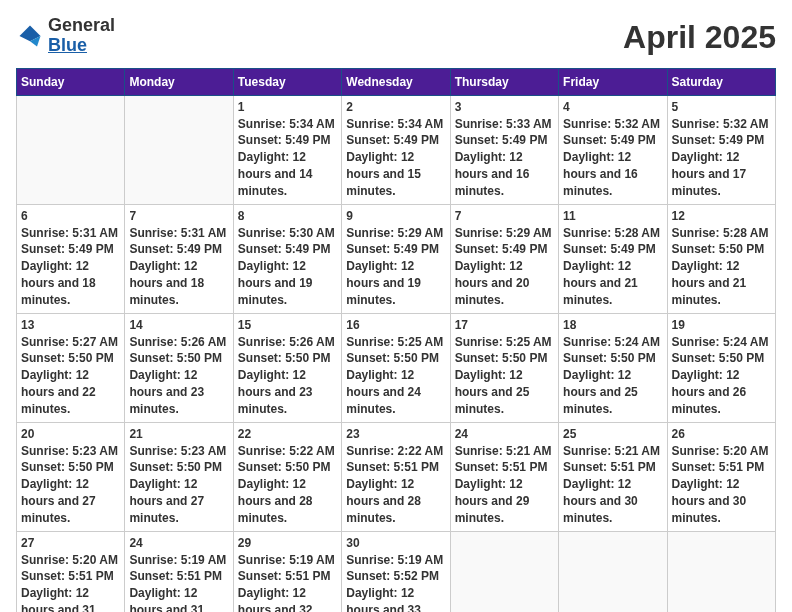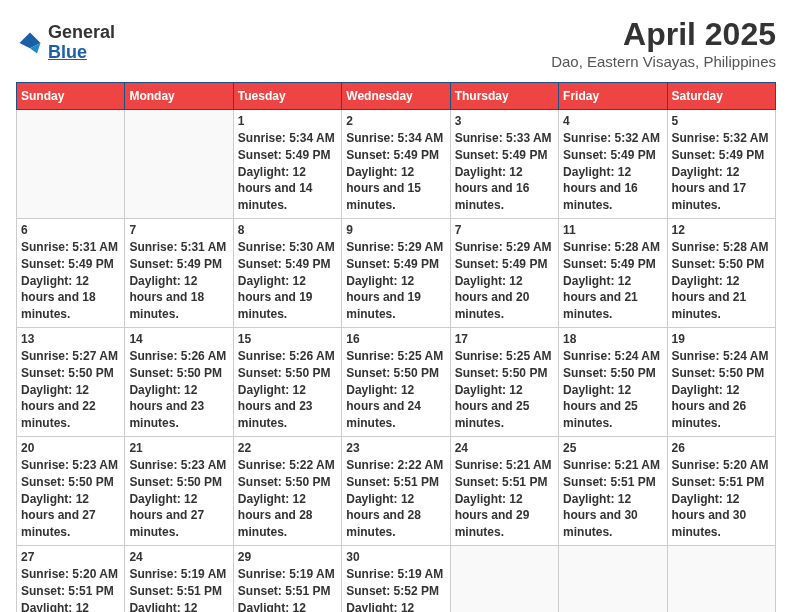--- a/index.html
+++ b/index.html
@@ -6,21 +6,21 @@
     body {
       font-family: Arial, sans-serif;
       background: #fff;
       width: 792px;
       min-height: 612px;
       padding: 16px;
     }
     .header-area {
       display: flex;
       justify-content: space-between;
-      align-items: center;
+      align-items: flex-end;
       margin-bottom: 12px;
     }
     .logo {
       display: flex;
       align-items: center;
       gap: 4px;
     }
     .logo-text {
       font-size: 18px;
       font-weight: bold;
@@ -43,21 +43,21 @@
     .location-title {
       font-size: 15px;
       color: #555;
     }
     table {
       width: 100%;
       border-collapse: collapse;
       font-size: 10.5px;
     }
     thead tr th {
-      background-color: #ef4444;
+      background-color: #4c1d95;
       color: #fff;
       padding: 6px 4px;
       text-align: left;
       font-size: 12px;
       border: 1px solid #1a4f88;
     }
     tbody tr td {
       border: 1px solid #ccc;
       vertical-align: top;
       padding: 4px;
@@ -91,21 +91,20 @@
       <polygon points="16,4 28,16 16,22 4,16" fill="#1a5fa8"></polygon>
       <polygon points="16,22 28,16 24,28" fill="#2288cc"></polygon>
     </svg>
     <div class="logo-text">
       <span class="logo-general">General</span><br>
       <span class="logo-blue">Blue</span>
     </div>
   </div>
   <div class="title-area">
     <div class="month-title">April 2025</div>
-    <div class="location-title">Dao, Eastern Visayas, Philippines</div>
   </div>
 </div>
 
 <table>
   <thead>
     <tr>
     <th>Sunday</th>
         <th>Monday</th>
         <th>Tuesday</th>
         <th>Wednesday</th>

